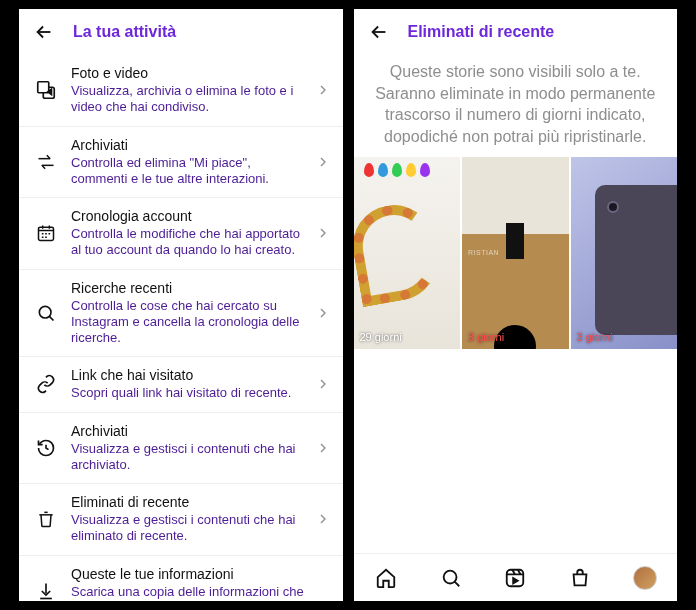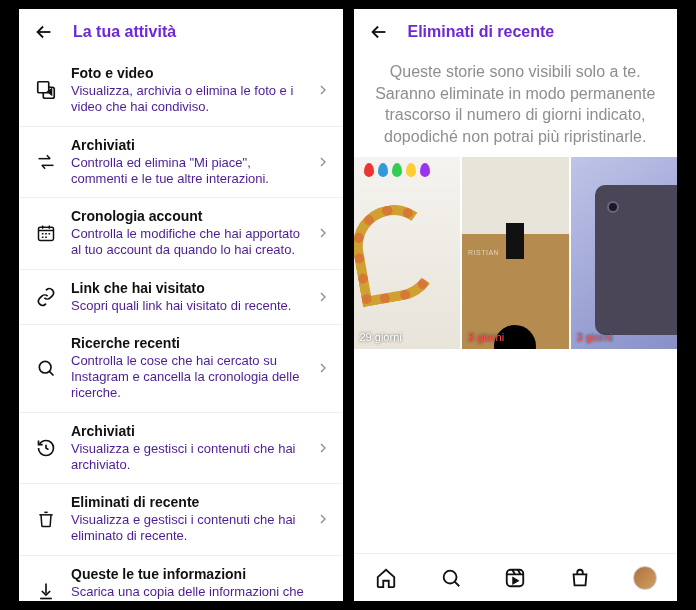--- a/index.html
+++ b/index.html
@@ -5,21 +5,21 @@
   *{box-sizing:border-box;margin:0;padding:0;font-family:-apple-system,Helvetica,Arial,sans-serif}
   body{background:#000;width:696px;height:610px;overflow:hidden;display:flex;gap:11px;padding:9px 19px}
   .screen{background:#fff;flex:1;display:flex;flex-direction:column;overflow:hidden;position:relative}
   .hdr{display:flex;align-items:center;height:46px;padding:0 12px}
   .back{width:26px;height:26px;display:flex;align-items:center;justify-content:center;cursor:pointer}
   .title{font-weight:600;font-size:16px;margin-left:16px;color:#6d28d9}
   .list{flex:1;overflow:hidden}
   .row{display:flex;align-items:center;padding:10px 12px 10px 14px;border-bottom:1px solid #eee;cursor:pointer}
   .ric{width:26px;display:flex;align-items:center;justify-content:center;color:#111}
   .rtxt{flex:1;padding:0 12px}
-  .rt{font-weight:700;font-size:14px;color:#111;margin-bottom:2px}
+  .rt{font-weight:400;font-size:14px;color:#111;margin-bottom:2px}
   .rd{font-size:13px;color:#4c1d95;line-height:1.25}
   .chev{color:#8e8e8e}
   .scr2{display:flex;flex-direction:column}
   .info{font-size:16px;color:#8e8e8e;text-align:center;padding:6px 20px 10px;line-height:1.35}
   .thumbs{display:flex;gap:2px;padding:0 0 0 0}
   .th{width:108px;height:192px;background:#c2b49b;position:relative;overflow:hidden}
   .th .lab{position:absolute;left:6px;bottom:6px;color:#fff;font-size:11px;text-shadow:0 0 3px rgba(0,0,0,.7)}
   .th .lab.red{color:#ff5050}
   .navbar{height:48px;border-top:1px solid #eee;display:flex;align-items:center;justify-content:space-around;margin-top:auto}
   .navbar .nic{width:24px;height:24px;display:flex;align-items:center;justify-content:center;cursor:pointer;color:#111}
@@ -105,43 +105,43 @@
           <div class="rd">Controlla le modifiche che hai apportato al tuo account da quando lo hai creato.</div>
         </div>
       <svg class="chev" width="16" height="16" viewBox="0 0 24 24" fill="none" stroke="currentColor" stroke-width="2">
           <path d="M9 18l6-6-6-6"></path>
         </svg>
     </div>
 
     <div class="row">
       <div class="ric">
           <svg width="20" height="20" viewBox="0 0 24 24" fill="none" stroke="#111" stroke-width="2">
+            <circle cx="11" cy="11" r="7"></circle>
+            <path d="M21 21l-5-5"></path>
+          </svg>
+        </div>
+      <div class="rtxt">
+          <div class="rt">Ricerche recenti</div>
+          <div class="rd">Controlla le cose che hai cercato su Instagram e cancella la cronologia delle ricerche.</div>
+        </div>
+      <svg class="chev" width="16" height="16" viewBox="0 0 24 24" fill="none" stroke="currentColor" stroke-width="2">
+          <path d="M9 18l6-6-6-6"></path>
+        </svg>
+    </div>
+
+    <div class="row">
+      <div class="ric">
+          <svg width="20" height="20" viewBox="0 0 24 24" fill="none" stroke="#111" stroke-width="2">
             <path d="M10 13a5 5 0 007 0l3-3a5 5 0 00-7-7l-1 1"></path>
             <path d="M14 11a5 5 0 00-7 0l-3 3a5 5 0 007 7l1-1"></path>
           </svg>
         </div>
       <div class="rtxt">
           <div class="rt">Link che hai visitato</div>
           <div class="rd">Scopri quali link hai visitato di recente.</div>
-        </div>
-      <svg class="chev" width="16" height="16" viewBox="0 0 24 24" fill="none" stroke="currentColor" stroke-width="2">
-          <path d="M9 18l6-6-6-6"></path>
-        </svg>
-    </div>
-
-    <div class="row">
-      <div class="ric">
-          <svg width="20" height="20" viewBox="0 0 24 24" fill="none" stroke="#111" stroke-width="2">
-            <circle cx="11" cy="11" r="7"></circle>
-            <path d="M21 21l-5-5"></path>
-          </svg>
-        </div>
-      <div class="rtxt">
-          <div class="rt">Ricerche recenti</div>
-          <div class="rd">Controlla le cose che hai cercato su Instagram e cancella la cronologia delle ricerche.</div>
         </div>
       <svg class="chev" width="16" height="16" viewBox="0 0 24 24" fill="none" stroke="currentColor" stroke-width="2">
           <path d="M9 18l6-6-6-6"></path>
         </svg>
     </div>
 
     <div class="row">
       <div class="ric">
           <svg width="20" height="20" viewBox="0 0 24 24" fill="none" stroke="#111" stroke-width="2">
             <path d="M3 12a9 9 0 109-9 9 9 0 00-8 5"></path>

